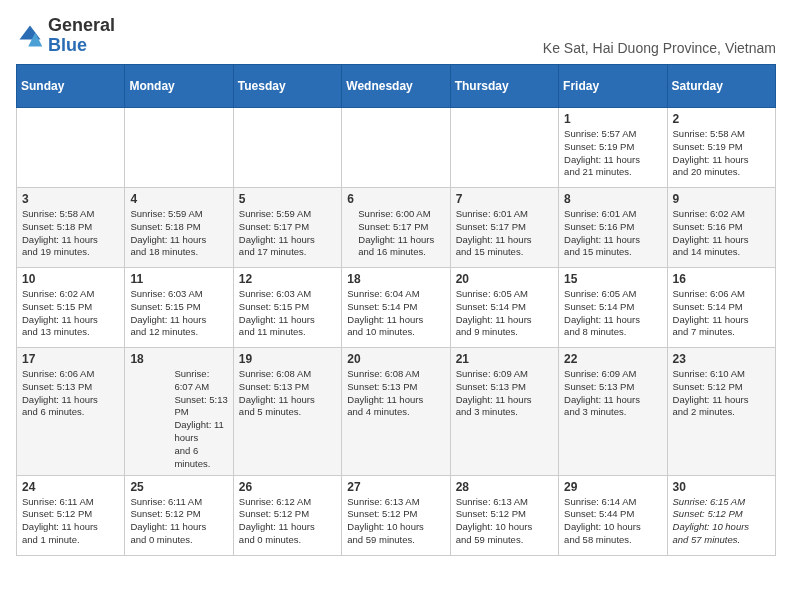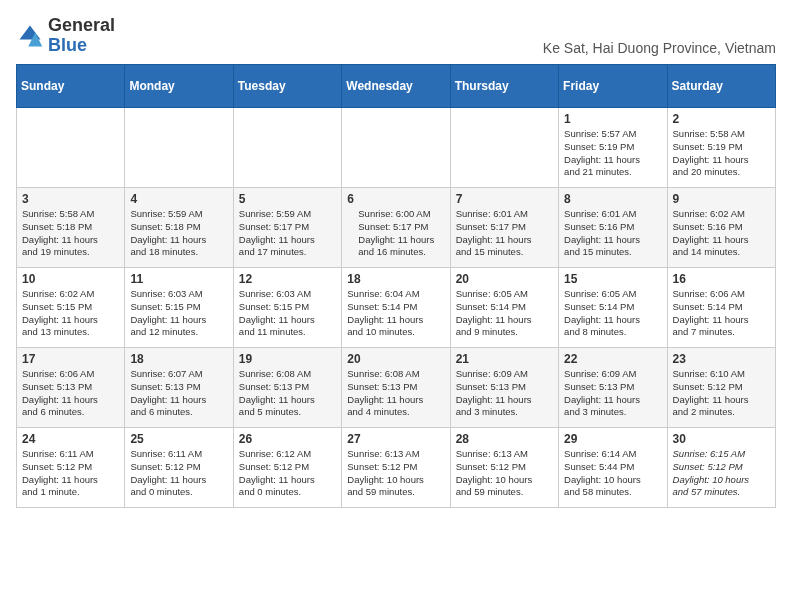--- a/index.html
+++ b/index.html
@@ -245,21 +245,21 @@
       <tr>
         <td>
           <span class="day-num">17</span>
           <div class="day-info" style="white-space: pre-line;">Sunrise: 6:06 AM
 Sunset: 5:13 PM
 Daylight: 11 hours
 and 6 minutes.</div>
         </td>
         <td>
           <span class="day-num">18</span>
-          <div class="day-info" style="white-space: pre-line;">Sunrise: 6:07 AM
+          <div class="day-info" style="white-space: pre-line; margin-left: 44px;">Sunrise: 6:07 AM
 Sunset: 5:13 PM
 Daylight: 11 hours
 and 6 minutes.</div>
         </td>
         <td>
           <span class="day-num">19</span>
           <div class="day-info" style="white-space: pre-line;">Sunrise: 6:08 AM
 Sunset: 5:13 PM
 Daylight: 11 hours
 and 5 minutes.</div>

